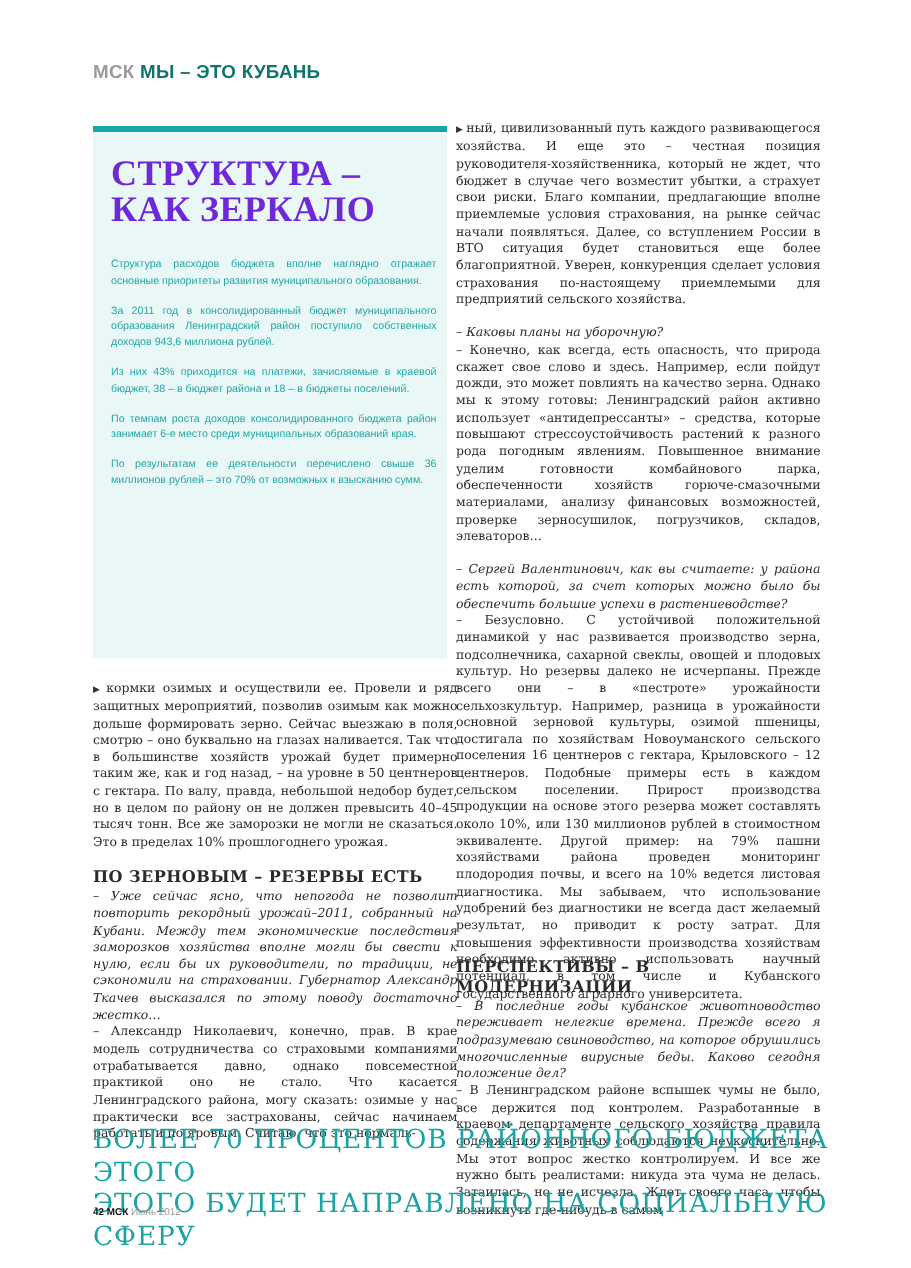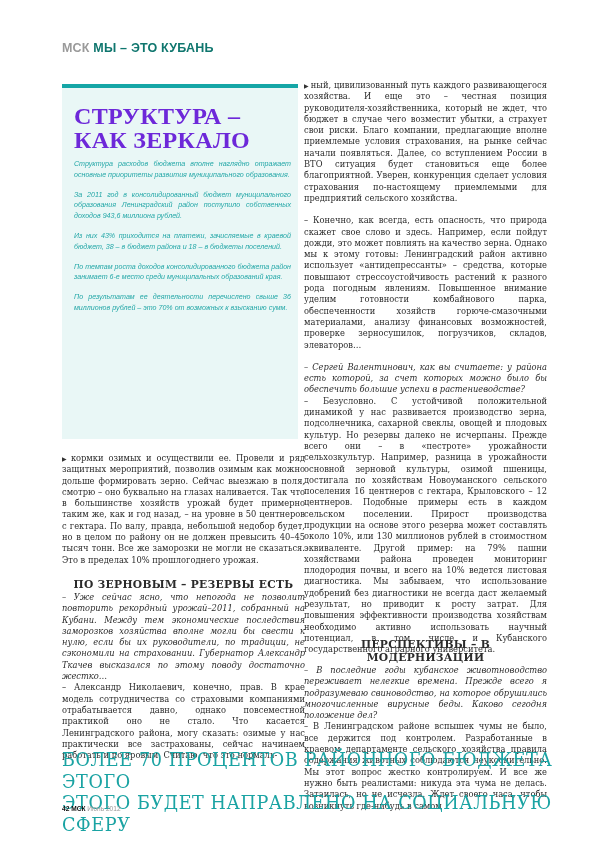--- a/index.html
+++ b/index.html
@@ -17,39 +17,39 @@
     .sidebar-box {
       position: absolute; left: 62px; top: 84px; width: 236px; height: 355px;
       background: #e9f7f6; border-top: 4px solid #15a6a6;
     }
     .sidebar-title {
       position: absolute; left: 12px; top: 16px; width: 215px;
       font-family: "Liberation Serif", serif; font-size: 24px; line-height: 24px;
       color: #6d28d9; letter-spacing: 0.3px;
     }
     .sidebar-title span { display: block; }
-    .sidebar-paras { position: absolute; left: 12px; top: 71px; width: 217px; font-style: italic; }
+    .sidebar-paras { position: absolute; left: 12px; top: 83px; width: 217px; }
     .sidebar-paras p {
       font-family: "Liberation Sans", sans-serif; font-size: 7.1px; line-height: 10.6px;
       color: #23a7a7; margin-bottom: 9.5px; text-align: justify;
     }
 
     .col { position: absolute; width: 243px; font-size: 8.3px; line-height: 11.3px; color: #2b2b2b; text-align: justify; }
     .col p { margin: 0; }
     .col .gap { height: 11px; }
     .col .q { font-style: italic; }
     .col .arrow { font-size: 6px; color: #333; margin-right: 2px; }
     .col-left-top { left: 62px; top: 453px; }
     .col-left-bottom { left: 62px; top: 578px; }
     .col-right { left: 304px; top: 80px; }
     .col-right-bottom { left: 304px; top: 620px; margin-top: 18px; }
 
     .subhead {
       font-family: "DejaVu Serif", serif; font-size: 10.7px; line-height: 13px;
-      color: #2b2b2b; letter-spacing: 0.3px; margin-bottom: 1px; text-align: center;
+      color: #2b2b2b; letter-spacing: 0.3px; margin-bottom: 1px; text-align: left;
     }
 
     .pull-quote {
       position: absolute; left: 62px; top: 750px; width: 540px;
       font-family: "DejaVu Serif", serif; font-size: 17.6px; line-height: 21.5px;
       color: #1aa3a3; letter-spacing: 0.6px;
     }
     .pull-quote span { display: block; }
 
     .folio {
@@ -88,20 +88,21 @@
 
 <div class="col col-left-bottom">
   <h3 class="subhead">ПО ЗЕРНОВЫМ – РЕЗЕРВЫ ЕСТЬ</h3>
   <p class="q">– Уже сейчас ясно, что непогода не позволит повторить рекордный урожай–2011, собранный на Кубани. Между тем экономические последствия заморозков хозяйства вполне могли бы свести к нулю, если бы их руководители, по традиции, не сэкономили на страховании. Губернатор Александр Ткачев высказался по этому поводу достаточно жестко…</p>
   <p>– Александр Николаевич, конечно, прав. В крае модель сотрудничества со страховыми компаниями отрабатывается давно, однако повсеместной практикой оно не стало. Что касается Ленинградского района, могу сказать: озимые у нас практически все застрахованы, сейчас начинаем работать и по яровым. Считаю, что это нормаль-</p>
 </div>
 
 <div class="col col-right">
   <p><span class="arrow">▶</span><span>ный, цивилизованный путь каждого развивающегося хозяйства. И еще это – честная позиция руководителя-хозяйственника, который не ждет, что бюджет в случае чего возместит убытки, а страхует свои риски. Благо компании, предлагающие вполне приемлемые условия страхования, на рынке сейчас начали появляться. Далее, со вступлением России в ВТО ситуация будет становиться еще более благоприятной. Уверен, конкуренция сделает условия страхования по-настоящему приемлемыми для предприятий сельского хозяйства.</span></p>
   <div class="gap"></div>
+  <p class="q">– Каковы планы на уборочную?</p>
   <p>– Конечно, как всегда, есть опасность, что природа скажет свое слово и здесь. Например, если пойдут дожди, это может повлиять на качество зерна. Однако мы к этому готовы: Ленинградский район активно использует «антидепрессанты» – средства, которые повышают стрессоустойчивость растений к разного рода погодным явлениям. Повышенное внимание уделим готовности комбайнового парка, обеспеченности хозяйств горюче-смазочными материалами, анализу финансовых возможностей, проверке зерносушилок, погрузчиков, складов, элеваторов…</p>
   <div class="gap"></div>
   <p class="q">– Сергей Валентинович, как вы считаете: у района есть которой, за счет которых можно было бы обеспечить большие успехи в растениеводстве?</p>
   <p>– Безусловно. С устойчивой положительной динамикой у нас развивается производство зерна, подсолнечника, сахарной свеклы, овощей и плодовых культур. Но резервы далеко не исчерпаны. Прежде всего они – в «пестроте» урожайности сельхозкультур. Например, разница в урожайности основной зерновой культуры, озимой пшеницы, достигала по хозяйствам Новоуманского сельского поселения 16 центнеров с гектара, Крыловского – 12 центнеров. Подобные примеры есть в каждом сельском поселении. Прирост производства продукции на основе этого резерва может составлять около 10%, или 130 миллионов рублей в стоимостном эквиваленте. Другой пример: на 79% пашни хозяйствами района проведен мониторинг плодородия почвы, и всего на 10% ведется листовая диагностика. Мы забываем, что использование удобрений без диагностики не всегда даст желаемый результат, но приводит к росту затрат. Для повышения эффективности производства хозяйствам необходимо активно использовать научный потенциал, в том числе и Кубанского государственного аграрного университета.</p>
 </div>
 
 <div class="col col-right-bottom">
   <h3 class="subhead">ПЕРСПЕКТИВЫ – В МОДЕРНИЗАЦИИ</h3>
   <p class="q">– В последние годы кубанское животноводство переживает нелегкие времена. Прежде всего я подразумеваю свиноводство, на которое обрушились многочисленные вирусные беды. Каково сегодня положение дел?</p>
   <p>– В Ленинградском районе вспышек чумы не было, все держится под контролем. Разработанные в краевом департаменте сельского хозяйства правила содержания животных соблюдаются неукоснительно. Мы этот вопрос жестко контролируем. И все же нужно быть реалистами: никуда эта чума не делась. Затаилась, но не исчезла. Ждет своего часа, чтобы возникнуть где-нибудь в самом</p>

